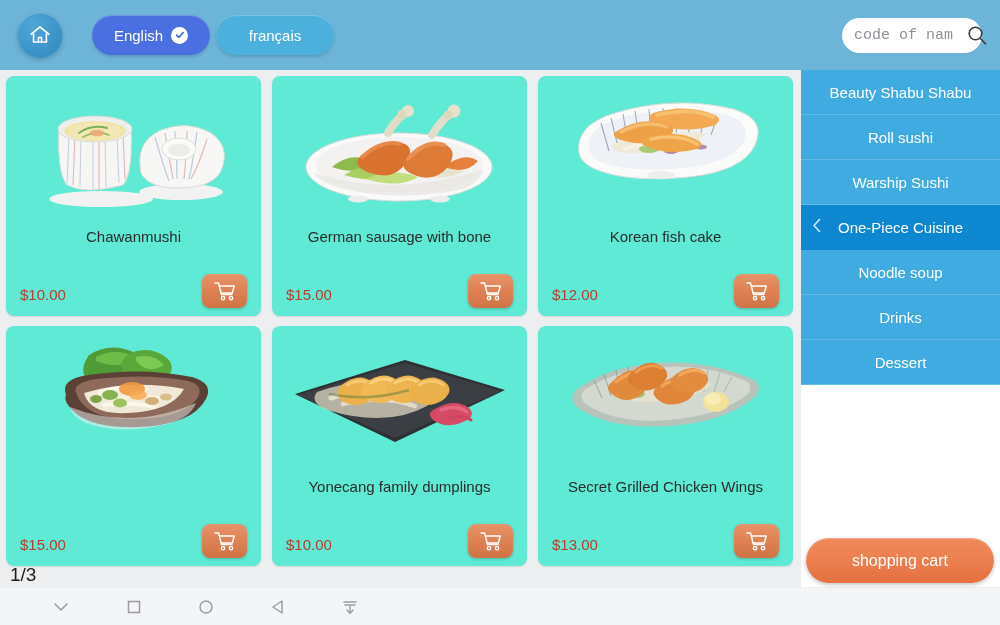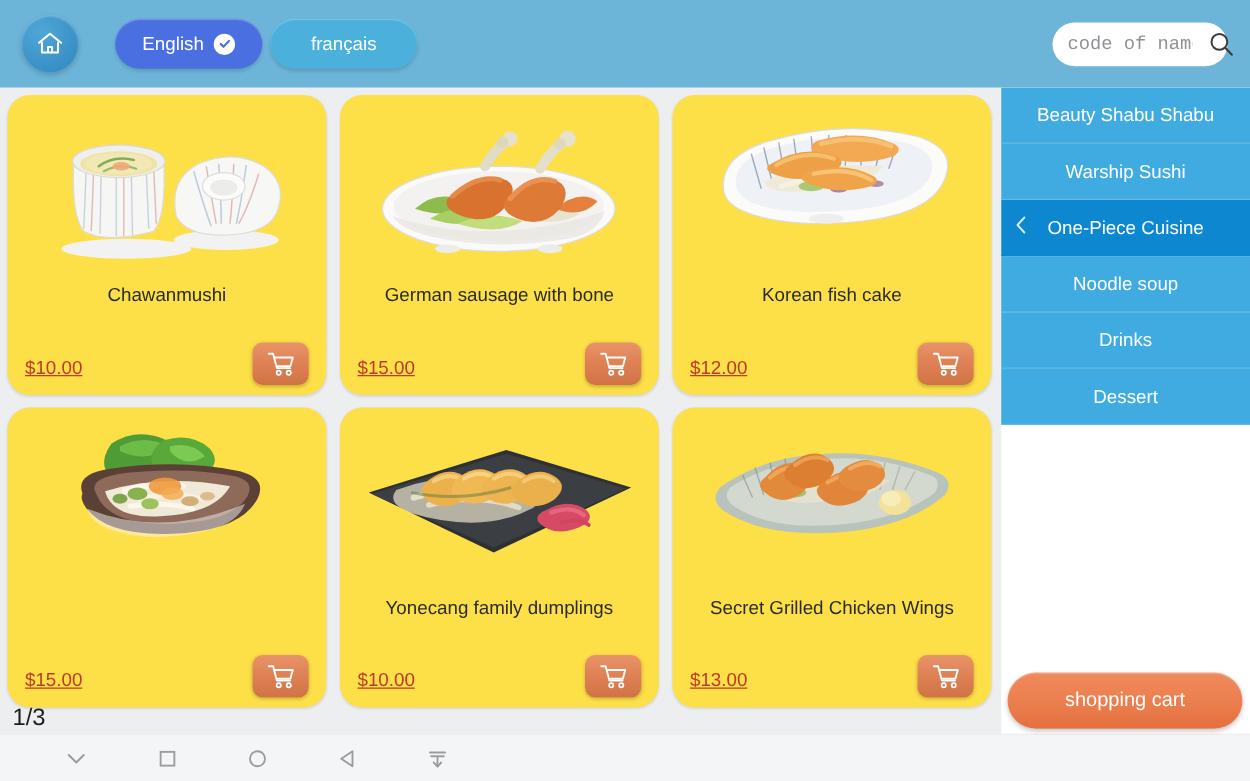--- a/index.html
+++ b/index.html
@@ -71,39 +71,39 @@
   .grid {
     position: absolute; left: 0; top: 70px;
     width: 800px; height: 492px;
     padding: 6px 0 0 6px;
     display: grid;
     grid-template-columns: 255px 255px 255px;
     grid-template-rows: 240px 240px;
     gap: 10px 11px;
   }
   .card {
-    background: #fde047;
-    border-radius: 18px;
+    background: #5eead4;
+    border-radius: 8px;
     box-shadow: 0 1px 2px rgba(0,0,0,0.10);
     position: relative;
     overflow: hidden;
   }
   .thumb {
     position: absolute; left: 0; top: 6px;
     width: 100%; height: 140px;
     display: flex; align-items: center; justify-content: center;
   }
   .dish { display: block; }
   .card-name {
     position: absolute; left: 0; top: 152px; width: 100%;
     text-align: center; font-size: 15px; color: #2b2b2b;
   }
   .price {
     position: absolute; left: 14px; bottom: 13px;
-    font-size: 15px; color: #c0392b; text-decoration: underline;
+    font-size: 15px; color: #c0392b;
   }
   .cart-btn {
     position: absolute; right: 14px; bottom: 8px;
     width: 45px; height: 34px; border-radius: 8px;
     background: linear-gradient(180deg, #e8936a 0%, #dd7f52 55%, #cf7345 100%);
     box-shadow: 0 1px 3px rgba(0,0,0,0.22);
     display: flex; align-items: center; justify-content: center;
     cursor: pointer;
   }
 
@@ -491,20 +491,23 @@
 
   </div>
 
   <div class="page-indicator">1/3</div>
 
   <div class="sidebar">
     <div class="cat">
       <span>Beauty Shabu Shabu</span>
     </div>
     <div class="cat">
+      <span>Roll sushi</span>
+    </div>
+    <div class="cat">
       <span>Warship Sushi</span>
     </div>
     <div class="cat active">
       <span class="chev">
         <svg width="12" height="16" viewBox="0 0 12 16">
           <path d="M8.5 2 L3 8 L8.5 14" fill="none" stroke="#ffffff" stroke-width="1.5" stroke-linecap="round" stroke-linejoin="round"></path>
         </svg>
       </span>
       <span>One-Piece Cuisine</span>
     </div>

